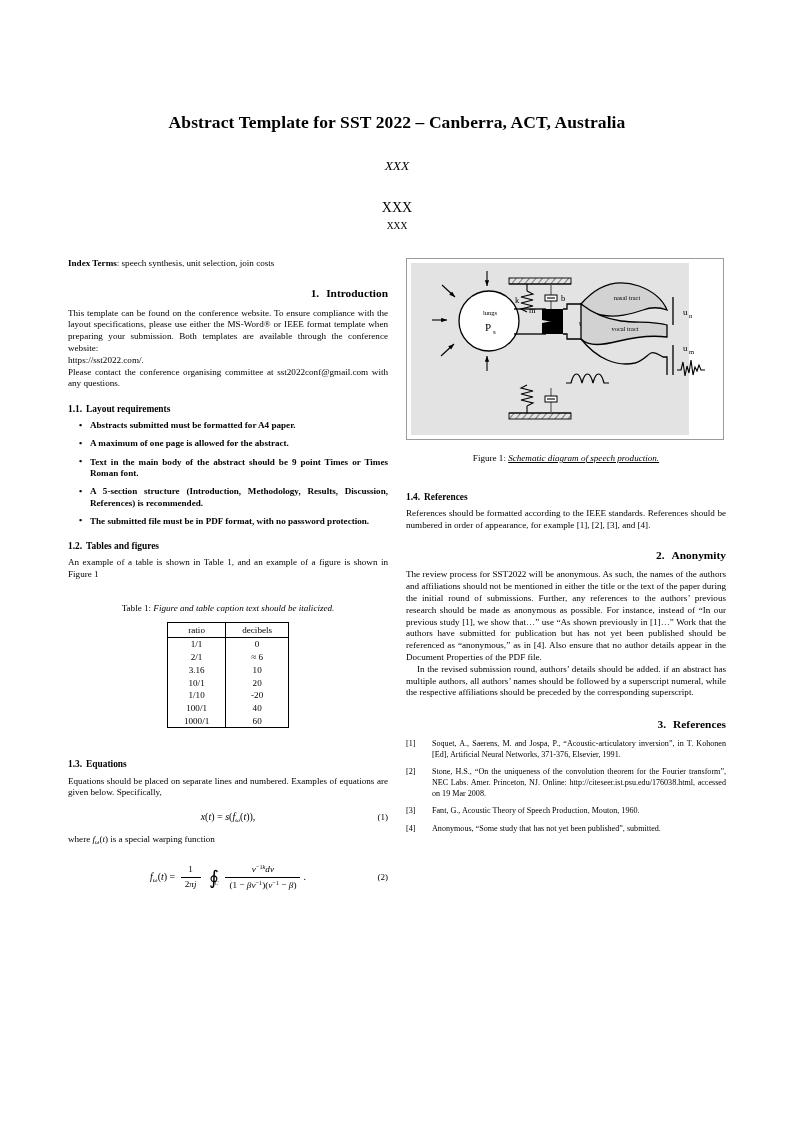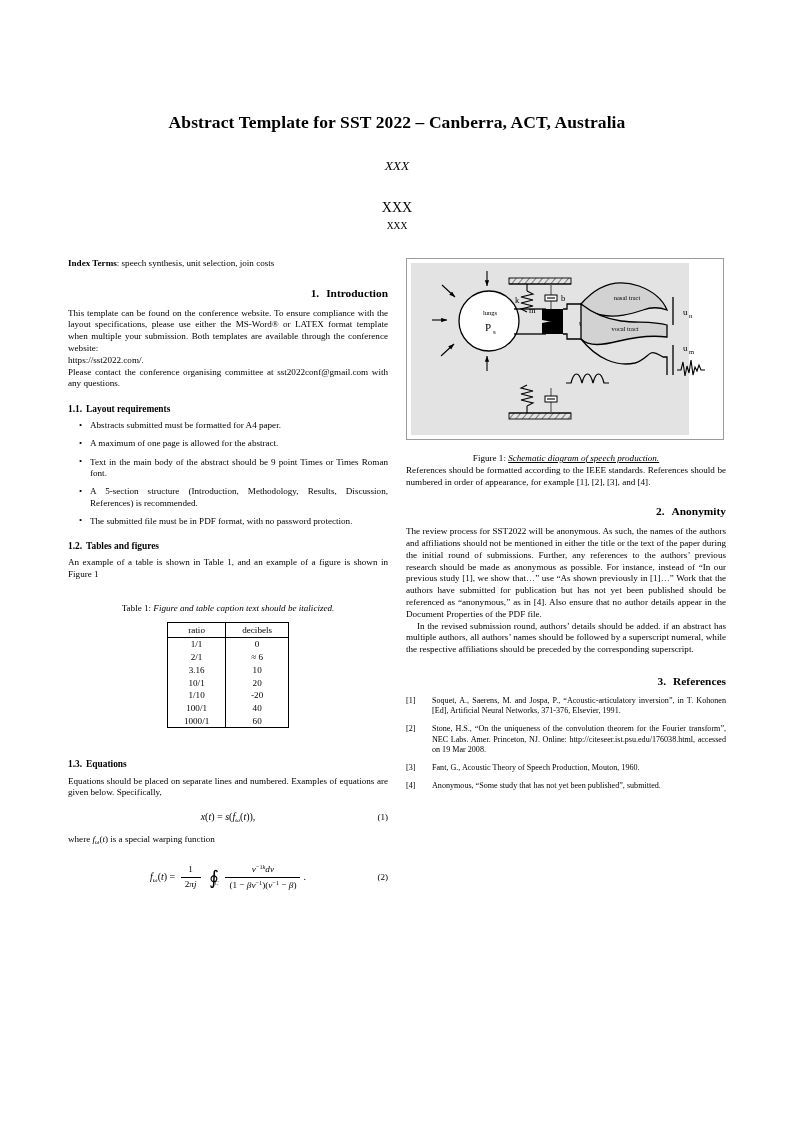--- a/index.html
+++ b/index.html
@@ -86,20 +86,21 @@
     font-weight: bold;
     text-align: left;
     margin: 13px 0 5px 0;
   }
   h2.subsection .secnum { margin-right: 4px; }
 
   ul.bullets {
     margin: 0 0 0 0;
     padding: 0 0 0 22px;
     list-style: none;
+    font-weight: bold;
   }
   ul.bullets li {
     position: relative;
     margin-bottom: 6.5px;
     text-align: justify;
     line-height: 1.27;
   }
   ul.bullets li::before {
     content: "\2022";
     position: absolute;
@@ -259,21 +260,21 @@
   </div>
 
   <div class="col col-left">
 
     <p class="index-terms"><b>Index Terms</b><span>: </span><span>speech synthesis, unit selection, join costs</span></p>
 
     <h1 class="section">
       <span class="secnum">1.</span><span>Introduction</span>
     </h1>
 
-    <p class="para">This template can be found on the conference website. To ensure compliance with the layout specifications, please use either the MS-Word® or LATEX format template when multiple your submission. Both templates are available through the conference website:</p>
+    <p class="para">This template can be found on the conference website. To ensure compliance with the layout specifications, please use either the MS-Word® or IEEE format template when preparing your submission. Both templates are available through the conference website:</p>
     <p class="para">https://sst2022.com/.</p>
     <p class="para">Please contact the conference organising committee at sst2022conf@gmail.com with any questions.</p>
 
     <h2 class="subsection">
       <span class="secnum">1.1.</span><span>Layout requirements</span>
     </h2>
 
     <ul class="bullets">
       <li>Abstracts submitted must be formatted for A4 paper.</li>
       <li>A maximum of one page is allowed for the abstract.</li>
@@ -451,20 +452,23 @@
         <path d="M266 107 L270 107 L272 99 L274 113 L276 103 L278 110 L280 97
                  L282 112 L284 104 L286 108 L288 102 L290 107 L294 107" stroke="#000" stroke-width="1.1" fill="none"></path>
       </svg>
     </div>
 
     <div class="fig-caption">
       <span class="lbl">Figure 1:</span>
       <span class="cap">Schematic diagram of speech production.</span>
     </div>
 
+    <h2 class="subsection" style="margin-top:26px">
+      <span class="secnum">1.4.</span><span>References</span>
+    </h2>
     <p class="para">References should be formatted according to the IEEE standards. References should be numbered in order of appearance, for example [1], [2], [3], and [4].</p>
 
     <h1 class="section">
       <span class="secnum">2.</span><span>Anonymity</span>
     </h1>
     <p class="para">The review process for SST2022 will be anonymous. As such, the names of the authors and affiliations should not be mentioned in either the title or the text of the paper during the initial round of submissions. Further, any references to the authors’ previous research should be made as anonymous as possible. For instance, instead of “In our previous study [1], we show that…” use “As shown previously in [1]…” Work that the authors have submitted for publication but has not yet been published should be referenced as “anonymous,” as in [4]. Also ensure that no author details appear in the Document Properties of the PDF file.</p>
     <p class="para para-indent">In the revised submission round, authors’ details should be added. if an abstract has multiple authors, all authors’ names should be followed by a superscript numeral, while the respective affiliations should be preceded by the corresponding superscript.</p>
 
     <h1 class="section" style="margin-top:19px">
       <span class="secnum">3.</span><span>References</span>

